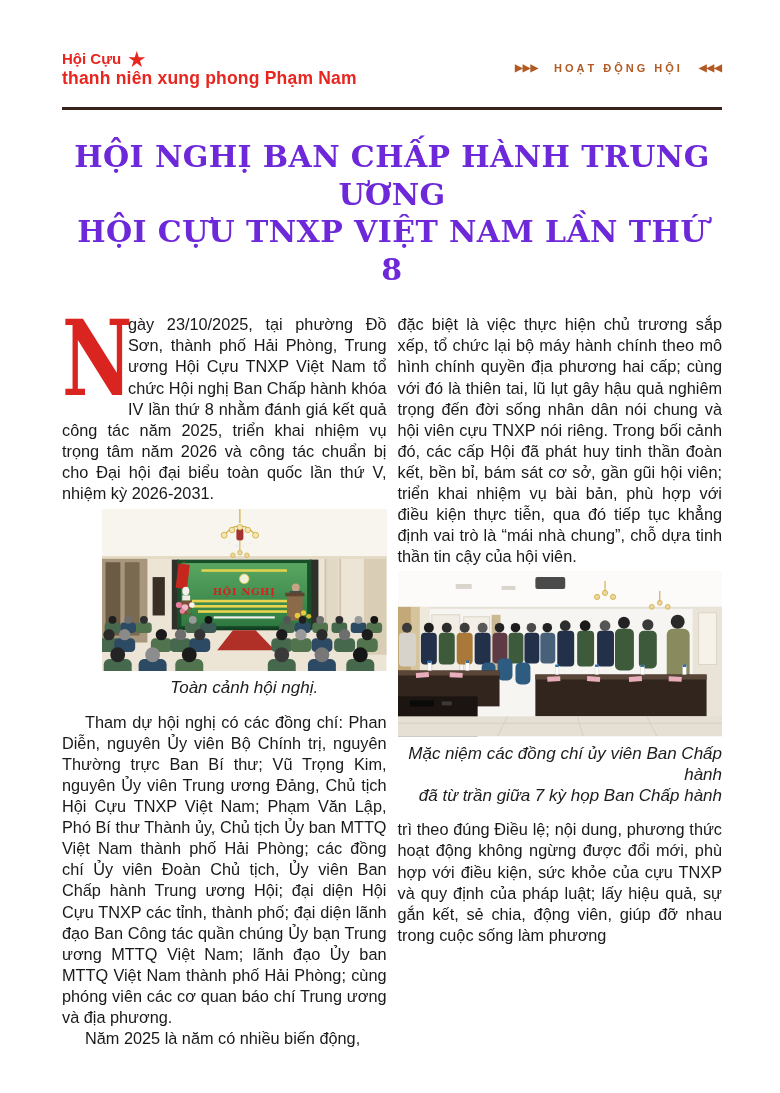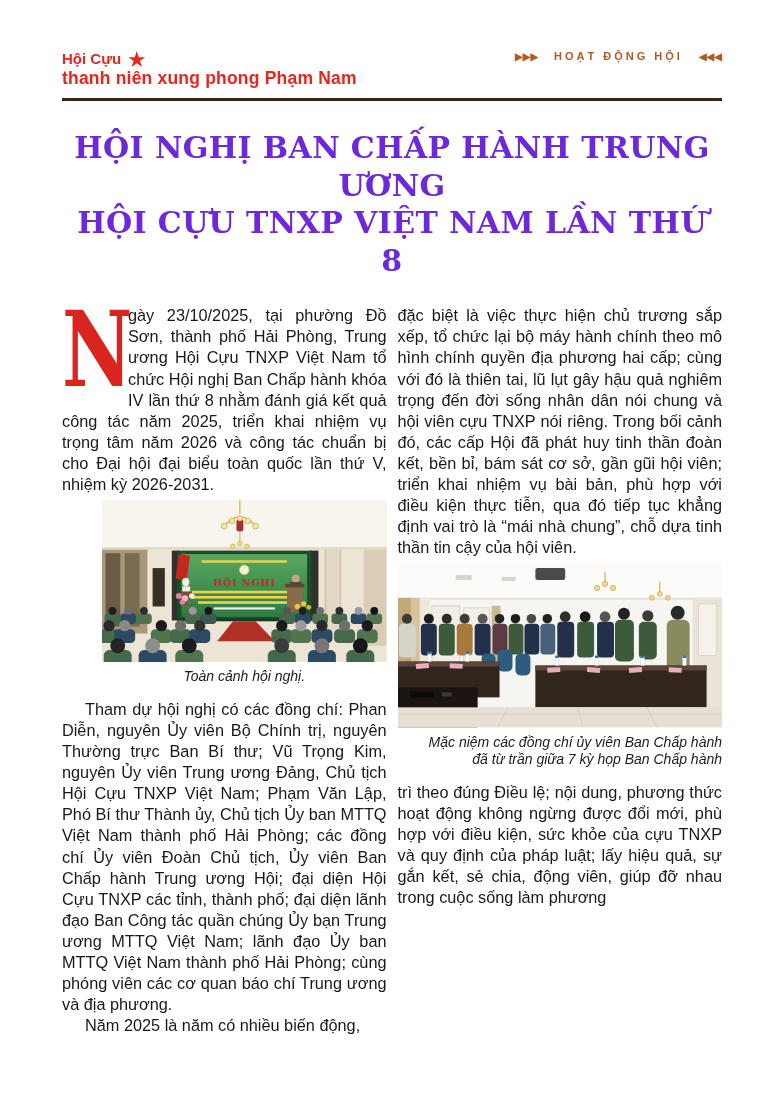--- a/index.html
+++ b/index.html
@@ -2,22 +2,22 @@
 <html lang="vi"><head>
 <meta charset="utf-8">
 <style>
   html,body { margin:0; padding:0; background:#ffffff; }
   .page {
     position:relative; width:780px; height:1093px; margin:0 auto;
     background:#fff; box-sizing:border-box; padding:50px 58px 0 62px;
     font-family:"Liberation Sans", sans-serif; overflow:hidden;
   }
   
-  .masthead { display:flex; justify-content:space-between; align-items:flex-start;
-    padding-bottom:10px; border-bottom:3px solid #39241c; }
+  .masthead { display:flex; justify-content:space-between; align-items:center;
+    padding-bottom:19px; border-bottom:3px solid #39241c; }
   .logo { color:#e8261f; font-weight:bold; line-height:1.1; }
   .logo-line1 { font-size:15px; display:flex; align-items:center; gap:7px; }
   .logo-star { font-size:19px; line-height:1; }
   .logo-line2 { font-size:17.5px; letter-spacing:.2px; }
   .section-tag { display:flex; align-items:center; gap:16px; color:#b15a24;
     font-weight:bold; padding-bottom:3px; }
   .section-label { font-size:11px; letter-spacing:3px; }
   .arrows { font-size:10px; }
   
   .headline { margin:28px 0 0; text-align:center;
@@ -30,21 +30,21 @@
   .col p { margin:0; }
   p.ind { text-indent:23px; }
   .dropcap { float:left; width:64px; height:84px;
     font-family:"DejaVu Serif", serif; font-weight:bold; font-size:104px;
     line-height:.8; color:#da2420; transform:scaleX(.74);
     transform-origin:left top; margin:3px 2px 0 0; }
   figure { margin:0; }
   .fig1 { margin-top:5px;padding-left:40px; }
   .fig2 { margin-top:4px; }
   .photo { display:block; width:100%; height:auto; }
-  .caption { font-style:italic; font-size:14px; text-align:center;
+  .caption { font-style:italic; font-size:17px; text-align:center;
     line-height:1.25; color:#1c1c1c; margin:6px 0 13px; }
   .caption div { display:block;text-align:right; }
   
   .footer { position:absolute; left:63px; right:58px; top:999px;
     display:flex; align-items:baseline; gap:9px; color:#2a2a2a; }
   .page-num { font-weight:bold; font-size:15.5px; color:#0e0e0e; }
   .issue { font-size:14.5px; }
   .footer-divider { color:#777; font-size:15px; padding:0 2px; }
   .pub-name { font-size:14.5px; letter-spacing:.6px; }
 </style>

